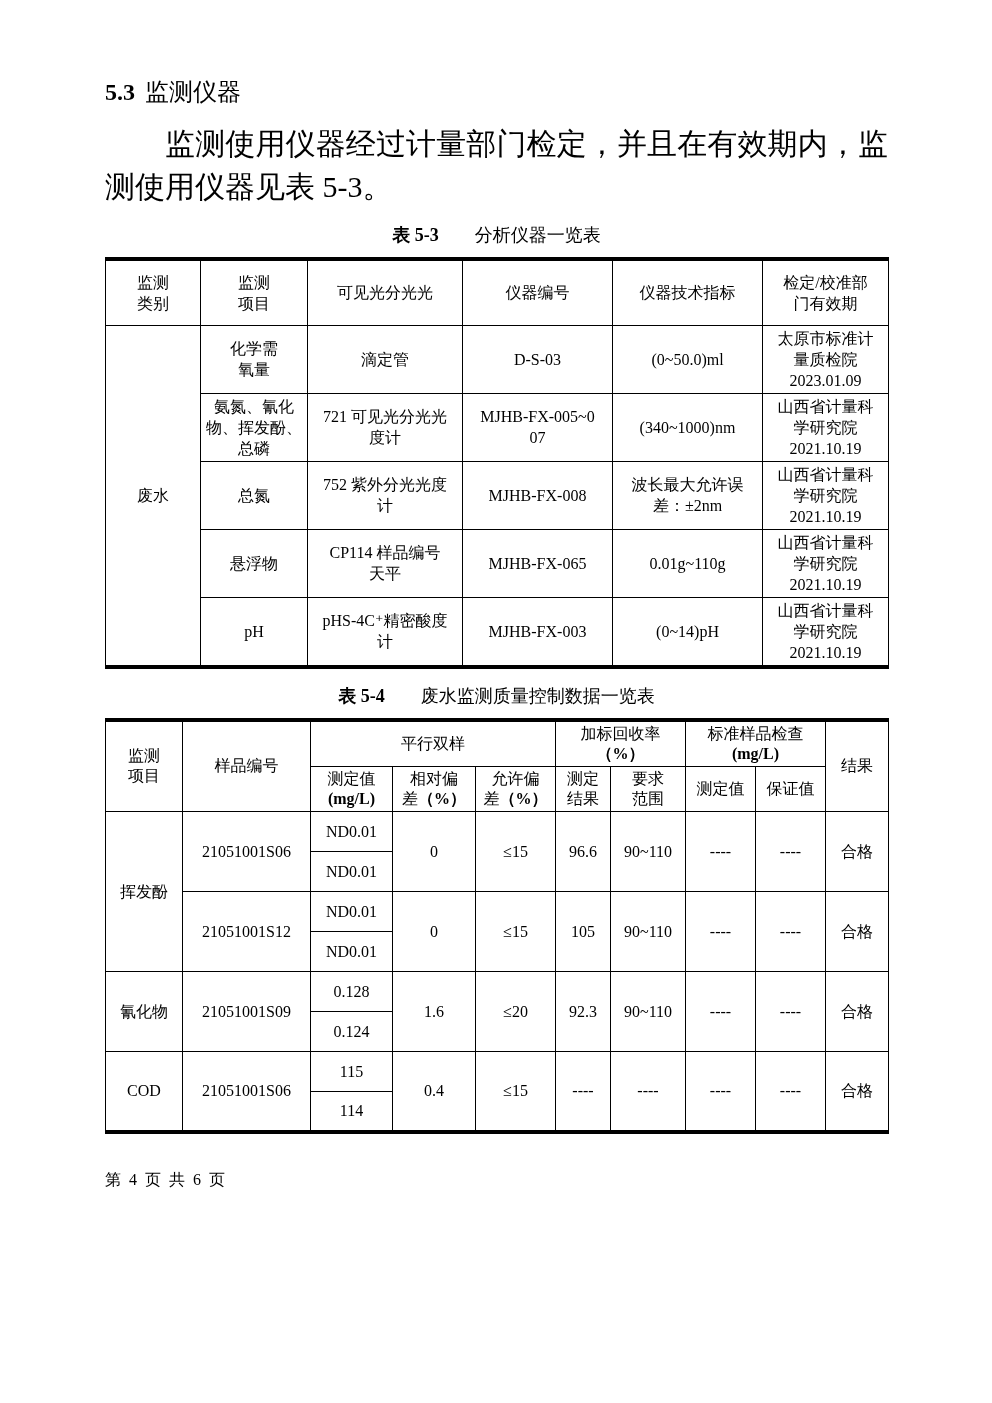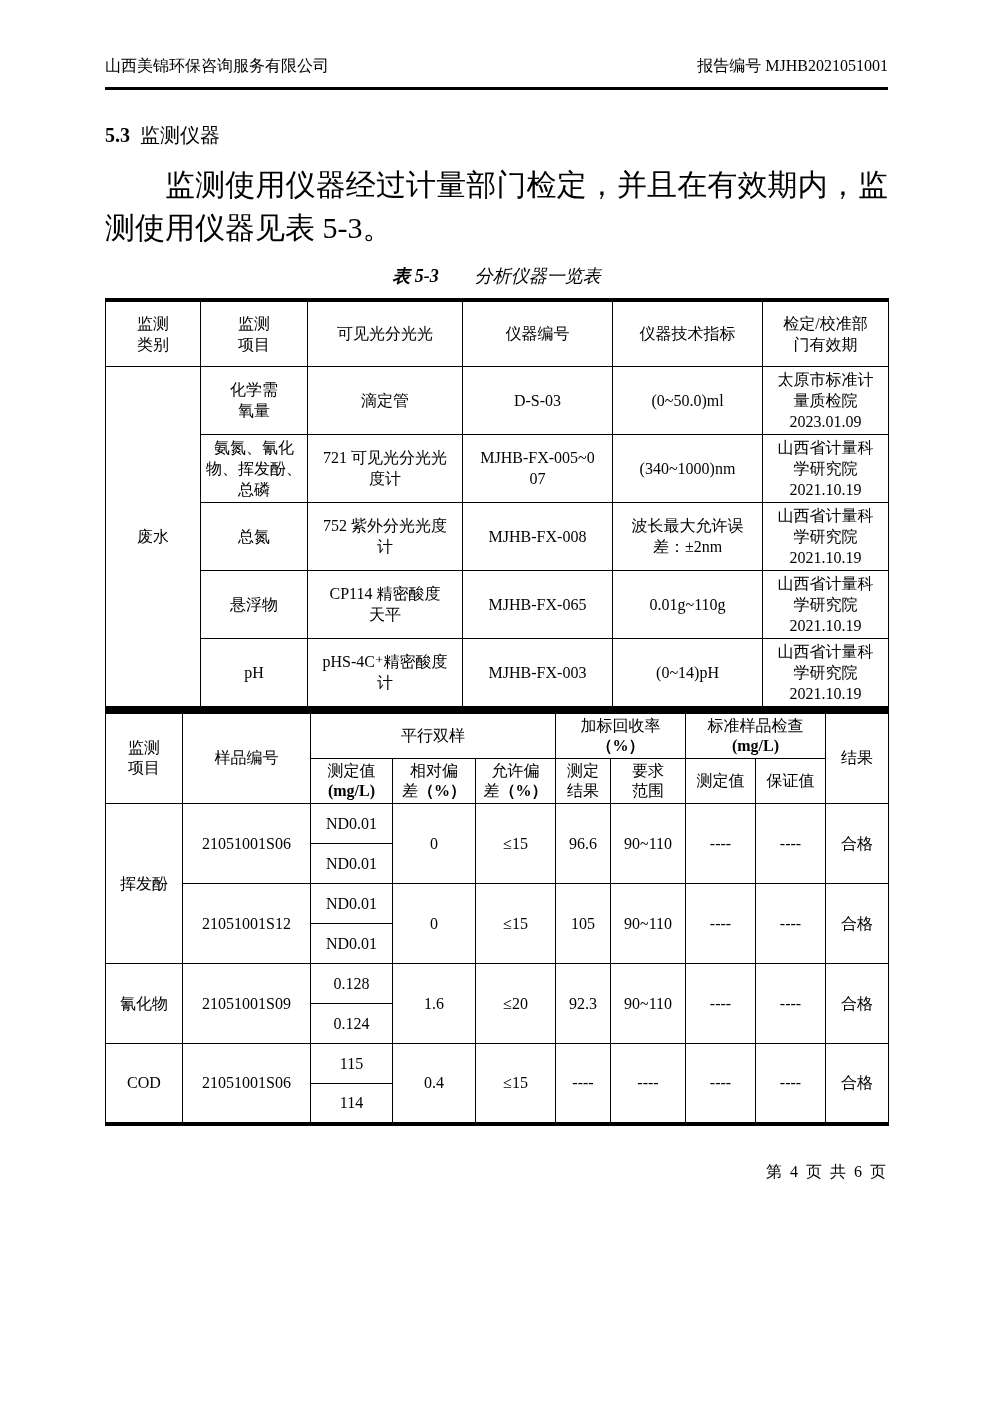--- a/index.html
+++ b/index.html
@@ -14,32 +14,32 @@
 
   .doc-header {
     display: flex;
     justify-content: space-between;
     align-items: flex-end;
     font-size: 16px;
     padding-bottom: 10px;
     border-bottom: 3px solid #000;
   }
 
-  .sec { font-size: 20px; font-weight: normal; margin-top: 32px; }
+  .sec { font-size: 24px; font-weight: normal; margin-top: 20px; }
   .sec .no { font-weight: bold; margin-right: 10px; }
 
   .para {
     font-size: 30px;
     line-height: 43px;
     text-indent: 2em;
     text-align: justify;
     margin-top: 14px;
   }
 
-  .cap { text-align: center; font-size: 18px; margin: 15px 0 10px; font-style: italic; }
+  .cap { text-align: center; font-size: 18px; margin: 15px 0 10px; }
   .cap .pref { font-weight: bold; }
   .cap .no { font-weight: bold; }
   .cap .gap { display: inline-block; width: 36px; }
 
   table {
     border-collapse: collapse;
     table-layout: fixed;
     width: 783px;
     border-top: 4px solid #000;
     border-bottom: 4px solid #000;
@@ -56,35 +56,31 @@
   }
   .t53 tr { height: 66px; }
   .t54 tr.hrow1 { height: 47px; }
   .t54 tr.hrow2 { height: 45px; }
   .t54 tbody tr { height: 40px; }
   .t54 td { line-height: 20px; }
   .u { font-weight: bold; }
   .blk { display: block; }
 
   .footer {
-    text-align: right;
+    text-align: left;
     font-size: 16px;
     margin-top: 36px;
     letter-spacing: 2px;
   }
 </style>
 </head>
 <body>
 
 <div class="page">
 
-  <div class="doc-header">
-    <span>山西美锦环保咨询服务有限公司</span>
-    <span>报告编号 MJHB2021051001</span>
-  </div>
 
   <h2 class="sec"><span class="no">5.3</span><span>监测仪器</span></h2>
 
   <p class="para">监测使用仪器经过计量部门检定，并且在有效期内，监测使用仪器见表 5-3。</p>
 
   <div class="cap"><span class="pref">表</span> <span class="no">5-3</span><span class="gap"></span><span>分析仪器一览表</span></div>
 
   <table class="t53">
     <colgroup>
         <col style="width:95px">
@@ -136,21 +132,21 @@
 计</td>
         <td>MJHB-FX-008</td>
         <td>波长最大允许误
 差：±2nm</td>
         <td>山西省计量科
 学研究院
 2021.10.19</td>
       </tr>
       <tr>
         <td>悬浮物</td>
-        <td>CP114 精密酸度
+        <td>CP114 样品编号
 天平</td>
         <td>MJHB-FX-065</td>
         <td>0.01g~110g</td>
         <td>山西省计量科
 学研究院
 2021.10.19</td>
       </tr>
       <tr>
         <td>pH</td>
         <td>pHS-4C⁺精密酸度
@@ -159,20 +155,21 @@
         <td>(0~14)pH</td>
         <td>山西省计量科
 学研究院
 2021.10.19</td>
       </tr>
     </tbody>
   </table>
 
 
 
+  <div class="cap"><span class="pref">表</span> <span class="no">5-4</span><span class="gap"></span><span>废水监测质量控制数据一览表</span></div>
 
   <table class="t54">
     <colgroup>
         <col style="width:77px">
         <col style="width:128px">
         <col style="width:82px">
         <col style="width:83px">
         <col style="width:80px">
         <col style="width:55px">
         <col style="width:75px">

